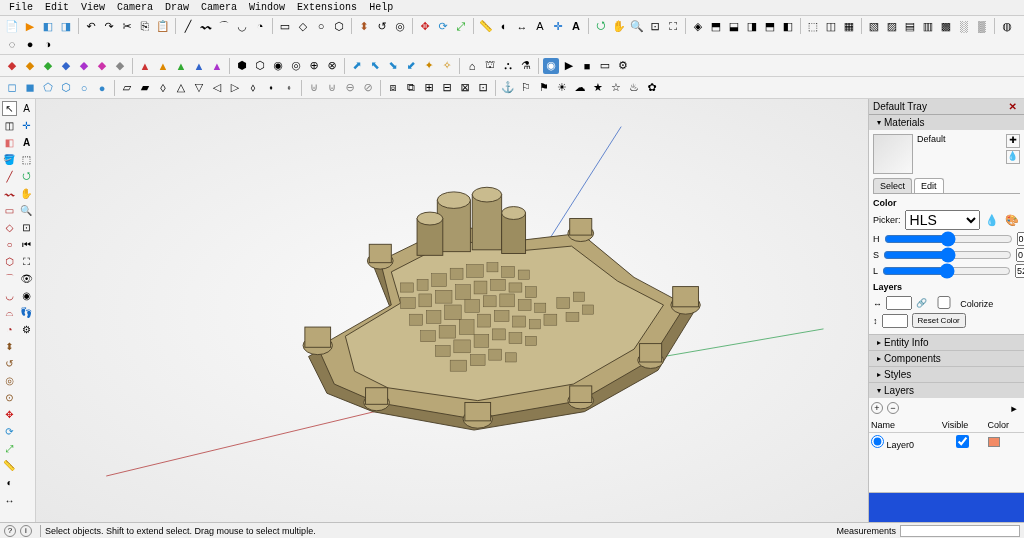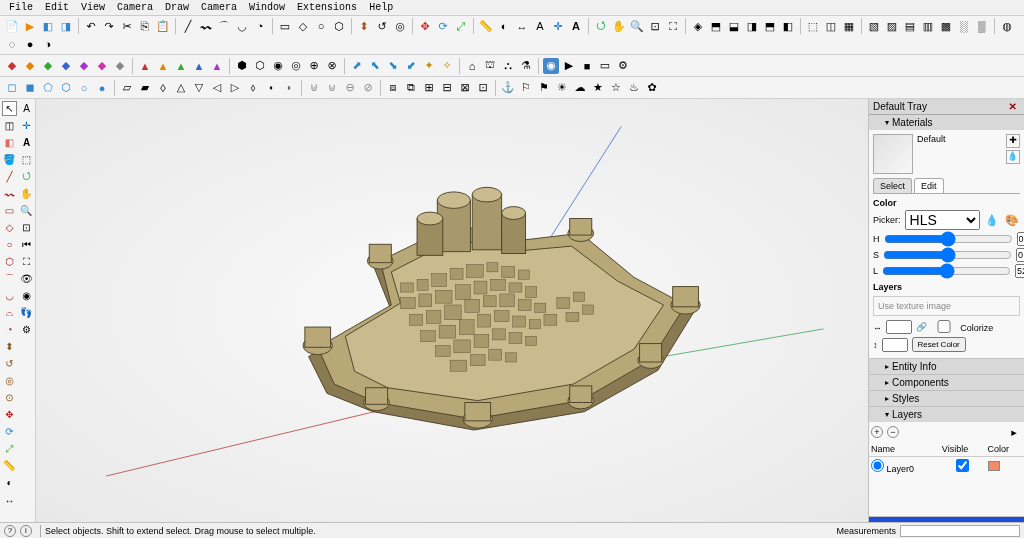--- a/index.html
+++ b/index.html
@@ -10,21 +10,21 @@
 .tbtn { width: 16px; height: 16px; display: inline-flex; align-items: center; justify-content: center; border: 1px solid transparent; cursor: pointer; font-size: 11px; border-radius: 2px; }
 .sep { width: 1px; height: 16px; background: #c0c0c0; margin: 0 2px; }
 .main { flex: 1; display: flex; min-height: 0; }
 .leftbar { width: 36px; background: #f4f4f4; border-right: 1px solid #d0d0d0; display: flex; flex-direction: column; flex-wrap: wrap; padding: 2px; gap: 2px; align-content: flex-start; }
 .ltbtn { width: 15px; height: 15px; display: flex; align-items: center; justify-content: center; border: 1px solid transparent; font-size: 10px; cursor: pointer; }
 .viewport { flex: 1; position: relative; background: radial-gradient(ellipse at center, #fafafa 0%, #e8e8e8 100%); overflow: hidden; }
 .rightpanel { width: 156px; background: #1d4ed8; border-left: 1px solid #c0c0c0; display: flex; flex-direction: column; font-size: 10px; overflow-y: auto; }
 .tray-header { background: #d8d8d8; padding: 2px 4px; font-size: 10px; display: flex; justify-content: space-between; border-bottom: 1px solid #aaa; }
 .tray-close { cursor: pointer; color: #900; font-weight: bold; padding: 0 3px; }
 .panel-section { border-bottom: 1px solid #c0c0c0; }
-.panel-title { background: #d8d8d8; padding: 2px 16px; font-size: 10px; cursor: pointer; display: flex; align-items: center; gap: 3px; }
+.panel-title { background: #d8d8d8; padding: 2px 8px; font-size: 10px; cursor: pointer; display: flex; align-items: center; gap: 3px; }
 .panel-title::before { content: "▸"; font-size: 8px; }
 .panel-title.expanded::before { content: "▾"; }
 .panel-body { padding: 4px; background: #f8f8f8; font-size: 9px; }
 .mat-preview { width: 40px; height: 40px; background: linear-gradient(135deg, #e0e0e0, #f8f8f8); border: 1px solid #aaa; display: inline-block; vertical-align: top; }
 .mat-label { display: inline-block; margin-left: 4px; font-size: 9px; }
 .tabs { display: flex; margin: 4px 0 0 0; border-bottom: 1px solid #aaa; }
 .tab { padding: 2px 6px; border: 1px solid #aaa; border-bottom: none; background: #e0e0e0; font-size: 9px; cursor: pointer; margin-right: 2px; border-radius: 3px 3px 0 0; }
 .tab.active { background: #fff; }
 .color-section { margin-top: 4px; }
 .color-section label { font-weight: bold; display: block; margin-bottom: 2px; }
@@ -403,21 +403,20 @@
               <input type="number" value="0" style="">
             </div>
           <div class="slider-row">
               <span class="lbl">L</span>
               <input type="range" min="0" max="100" value="50" style="">
               <input type="number" value="52" style="">
             </div>
         </div>
         <div class="color-section">
           <label>Layers</label>
-          <div class="texture-box">Use texture image</div>
           <div class="small-inputs">
             <span>↔</span>
               <input style="">
             <span>🔗</span>
             <div class="checkbox-row">
                 <input type="checkbox" style="">
                 <span>Colorize</span>
               </div>
           </div>
           <div class="small-inputs">

